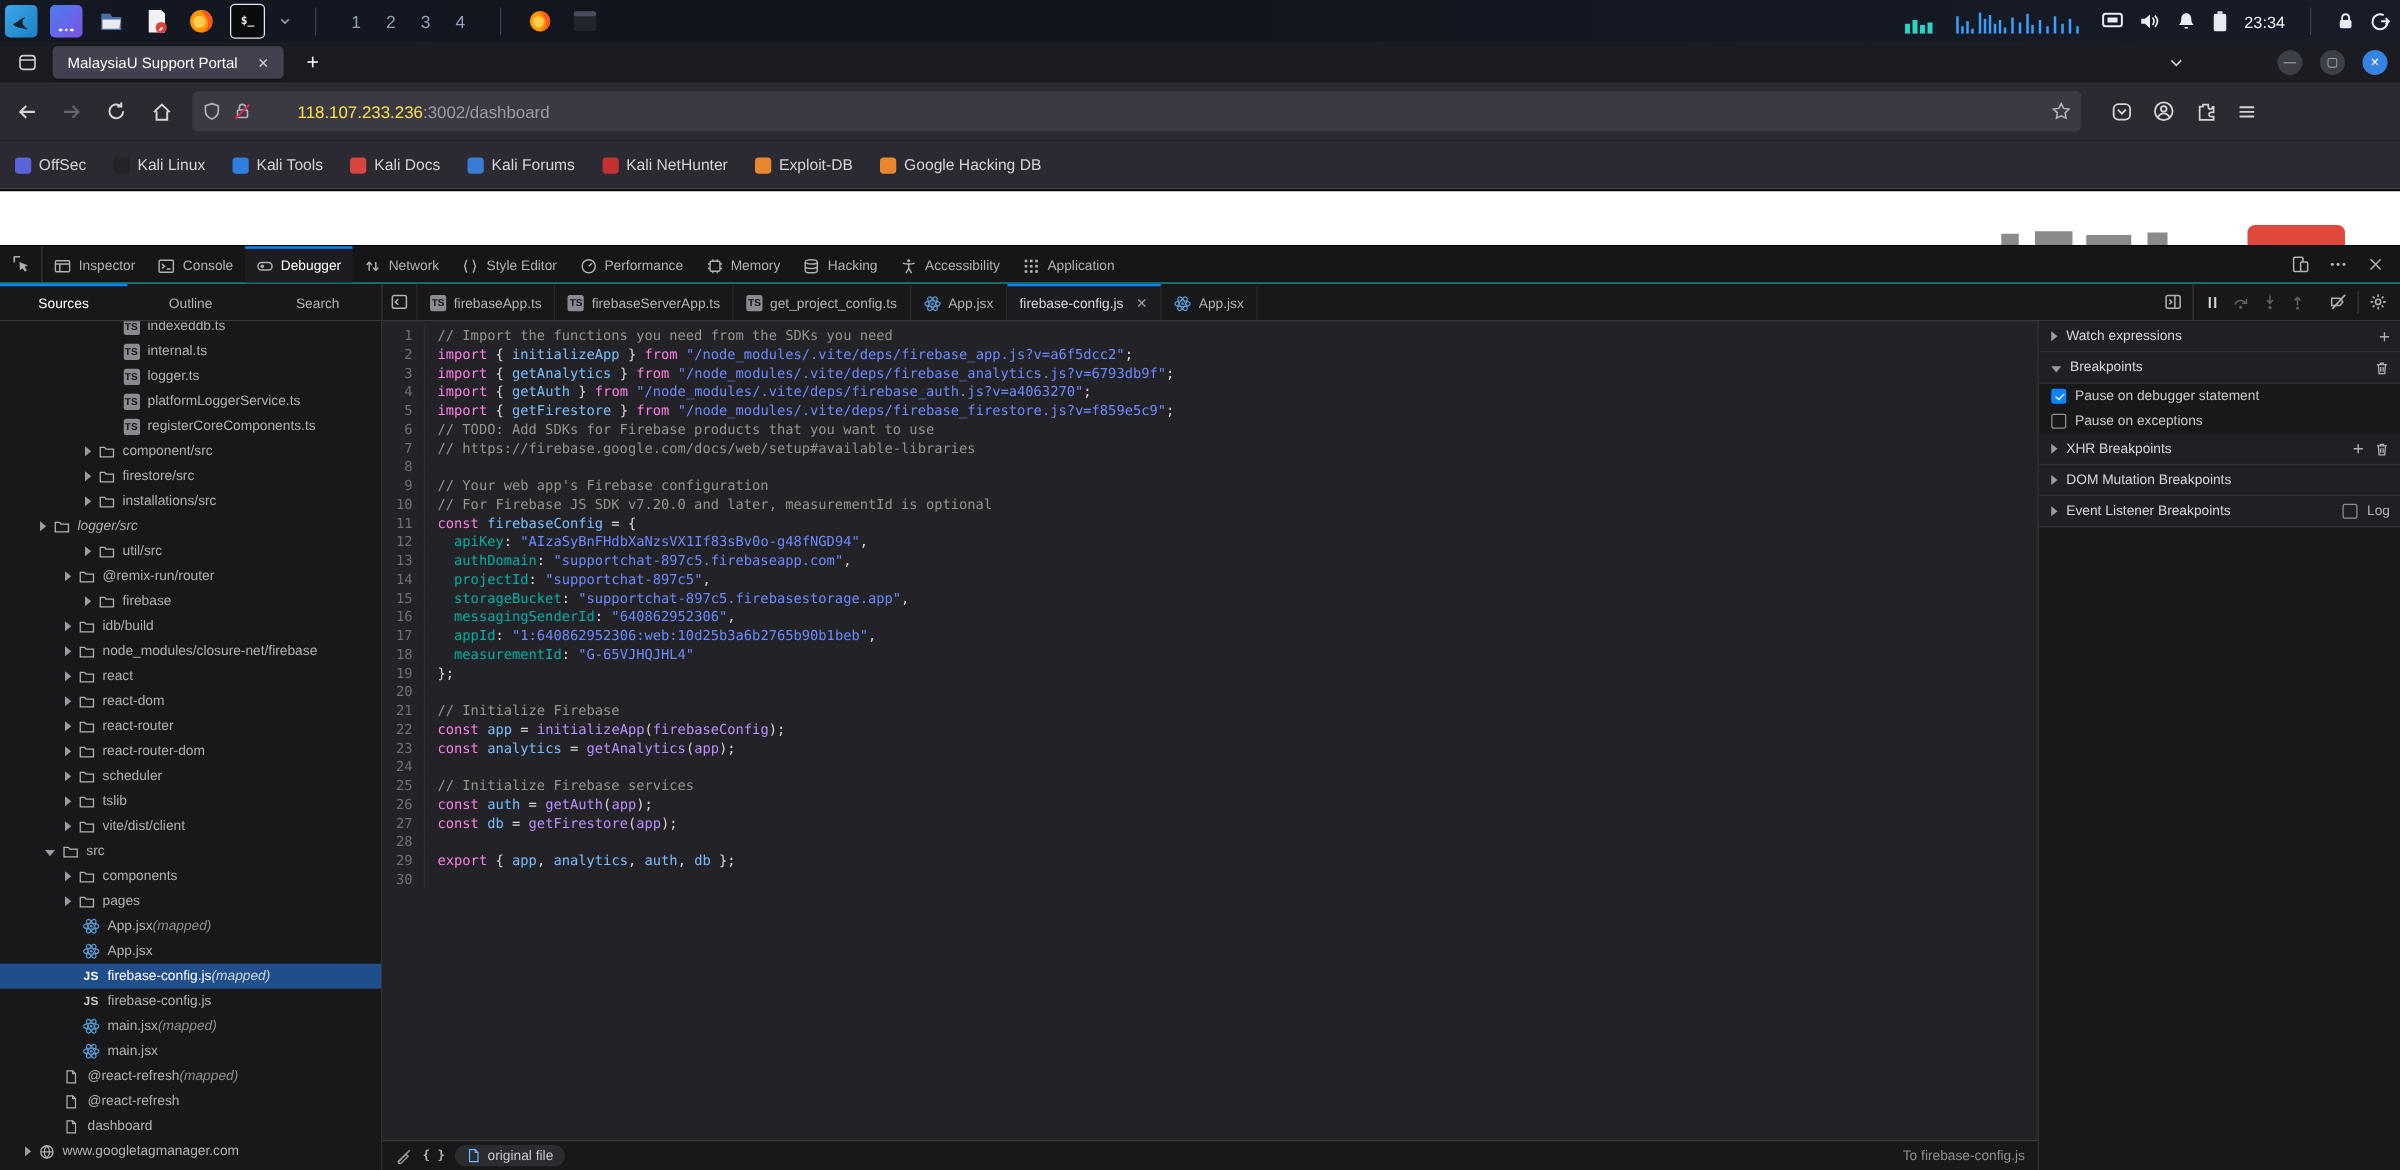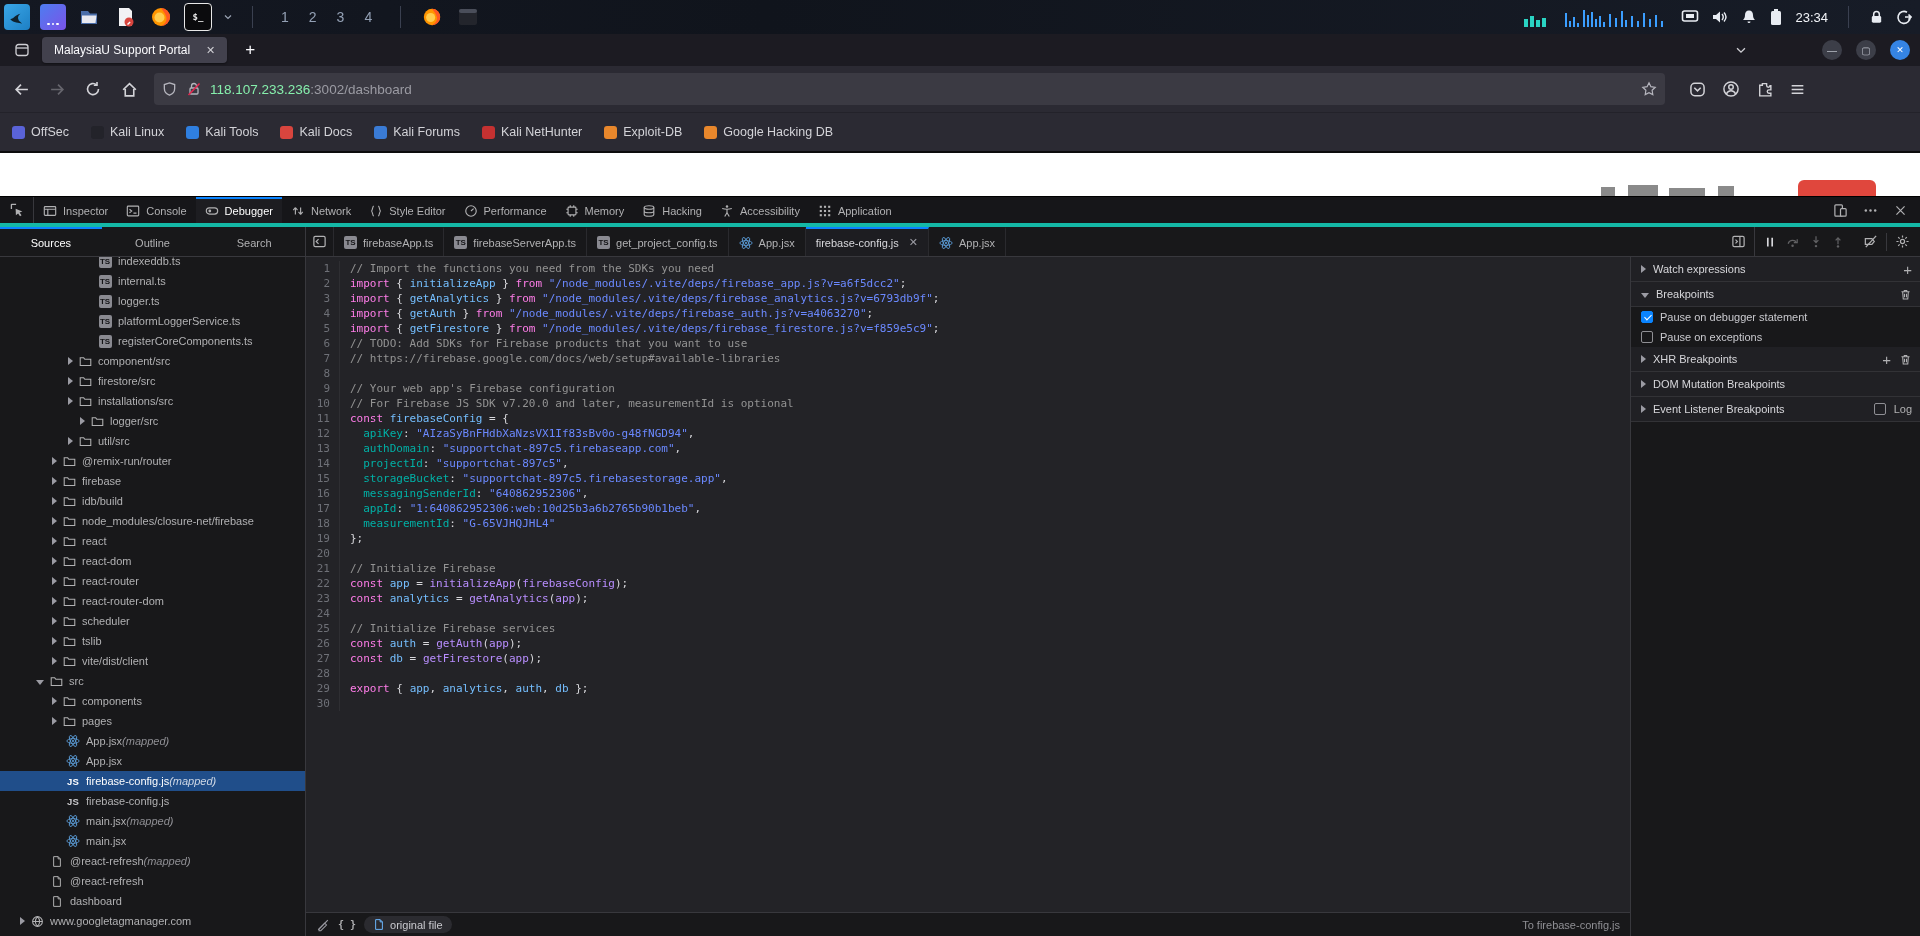--- a/index.html
+++ b/index.html
@@ -34,39 +34,39 @@
   .tab-right{margin-left:auto;display:flex;align-items:center;gap:14px;padding-right:10px;}
   .wbtn{width:20px;height:20px;border-radius:50%;background:#3c3e48;display:flex;align-items:center;justify-content:center;color:#b9bdc7;font-size:10px;}
   .wbtn.close{background:#3584e4;color:#fff;font-size:9px;}
   
   .navbar{position:absolute;left:0;top:66px;width:1920px;height:46px;background:#2b2a33;
     display:flex;align-items:center;}
   .nav-ico{width:30px;height:30px;border-radius:4px;display:flex;align-items:center;justify-content:center;margin-left:6px;}
   .urlbar{height:32px;background:#3b3a43;border-radius:4px;margin-left:10px;width:1495px;
     display:flex;align-items:center;padding:0 8px;}
   .url-text{font-size:13.5px;margin-left:8px;flex:1;white-space:nowrap;}
-  .url-host{color:#86efac;}
+  .url-host{color:#fde047;margin-left:28px;}
   .url-path{color:#9b9ba3;text-align:center;}
   .nav-right{display:flex;align-items:center;gap:16px;margin-left:24px;}
   
   .bookbar{position:absolute;left:0;top:112px;width:1920px;height:39px;background:#2b2a33;
     border-top:1px solid #23222a;display:flex;align-items:center;padding-left:12px;box-sizing:border-box;}
   .bm{display:flex;align-items:center;gap:6px;margin-right:22px;justify-content:flex-end;}
   .bm-ico{width:13px;height:13px;border-radius:3px;}
   .bm-label{color:#d3d3d8;font-size:12.5px;white-space:nowrap;}
   
   .pagestrip{position:absolute;left:0;top:151px;width:1920px;height:45px;background:#fff;
     border-top:2px solid #0c0c0d;box-sizing:border-box;overflow:hidden;}
   .pfrag{position:absolute;bottom:0;background:#8a8a8a;}
   .red-btn{position:absolute;right:44px;top:27px;width:78px;height:30px;border-radius:6px;}
   
   .devtools{position:absolute;left:0;top:196px;width:1920px;height:740px;background:#232327;
     border-top:1px solid #000;box-sizing:border-box;font-size:11px;color:#b1b1b3;}
   .dt-row1{position:absolute;left:0;top:0;width:1920px;height:30px;background:#161619;
-    border-bottom:4px solid #14b8a6;display:flex;align-items:stretch;box-sizing:border-box;}
+    border-bottom:1px solid #14b8a6;display:flex;align-items:stretch;box-sizing:border-box;}
   .pickbox{display:flex;align-items:center;padding:0 8px 0 10px;border-right:1px solid #38383d;}
   .dt-tab{display:flex;align-items:center;gap:6px;padding:0 9px;color:#b1b1b3;border-top:2px solid transparent;box-sizing:border-box;}
   .dt-tab.active{color:#fff;border-top-color:#0a84ff;background:#1d1d21;}
   .dt-r1-right{margin-left:auto;display:flex;align-items:center;gap:6px;padding-right:8px;}
   .dt-ibtn{width:24px;height:24px;display:flex;align-items:center;justify-content:center;border-radius:3px;}
   .dt-row2{position:absolute;left:0;top:30px;width:1920px;height:30px;background:#18181a;
     border-bottom:1px solid #38383d;display:flex;box-sizing:border-box;}
   .panel-tabs{width:306px;display:flex;border-right:1px solid #38383d;box-sizing:border-box;}
   .ptab{flex:1;display:flex;align-items:center;justify-content:center;border-top:2px solid transparent;box-sizing:border-box;}
   .ptab.active{color:#fff;border-top-color:#0a84ff;}
@@ -693,21 +693,21 @@
         </div>
         <div class="trow" style="padding-left: 68px;">
           <span class="tarrow"></span>
           <span class="ticon">
             <svg width="13" height="13" viewBox="0 0 16 16" fill="none" stroke="#b1b1b3" stroke-width="1.3">
               <path d="M1.5 13V3.5h4.3l1.4 1.8h7.3V13z"></path>
             </svg>
           </span>
           <span>installations/src</span>
         </div>
-        <div class="trow" style="padding-left: 80px;">
+        <div class="trow" style="padding-left: 32px; font-style: italic;">
           <span class="tarrow"></span>
           <span class="ticon">
             <svg width="13" height="13" viewBox="0 0 16 16" fill="none" stroke="#b1b1b3" stroke-width="1.3">
               <path d="M1.5 13V3.5h4.3l1.4 1.8h7.3V13z"></path>
             </svg>
           </span>
           <span>logger/src</span>
         </div>
         <div class="trow" style="padding-left: 68px;">
           <span class="tarrow"></span>
@@ -720,21 +720,21 @@
         </div>
         <div class="trow" style="padding-left: 52px;">
           <span class="tarrow"></span>
           <span class="ticon">
             <svg width="13" height="13" viewBox="0 0 16 16" fill="none" stroke="#b1b1b3" stroke-width="1.3">
               <path d="M1.5 13V3.5h4.3l1.4 1.8h7.3V13z"></path>
             </svg>
           </span>
           <span>@remix-run/router</span>
         </div>
-        <div class="trow" style="padding-left: 52px;">
+        <div class="trow" style="padding-left: 68px;">
           <span class="tarrow"></span>
           <span class="ticon">
             <svg width="13" height="13" viewBox="0 0 16 16" fill="none" stroke="#b1b1b3" stroke-width="1.3">
               <path d="M1.5 13V3.5h4.3l1.4 1.8h7.3V13z"></path>
             </svg>
           </span>
           <span>firebase</span>
         </div>
         <div class="trow" style="padding-left: 52px;">
           <span class="tarrow"></span>

